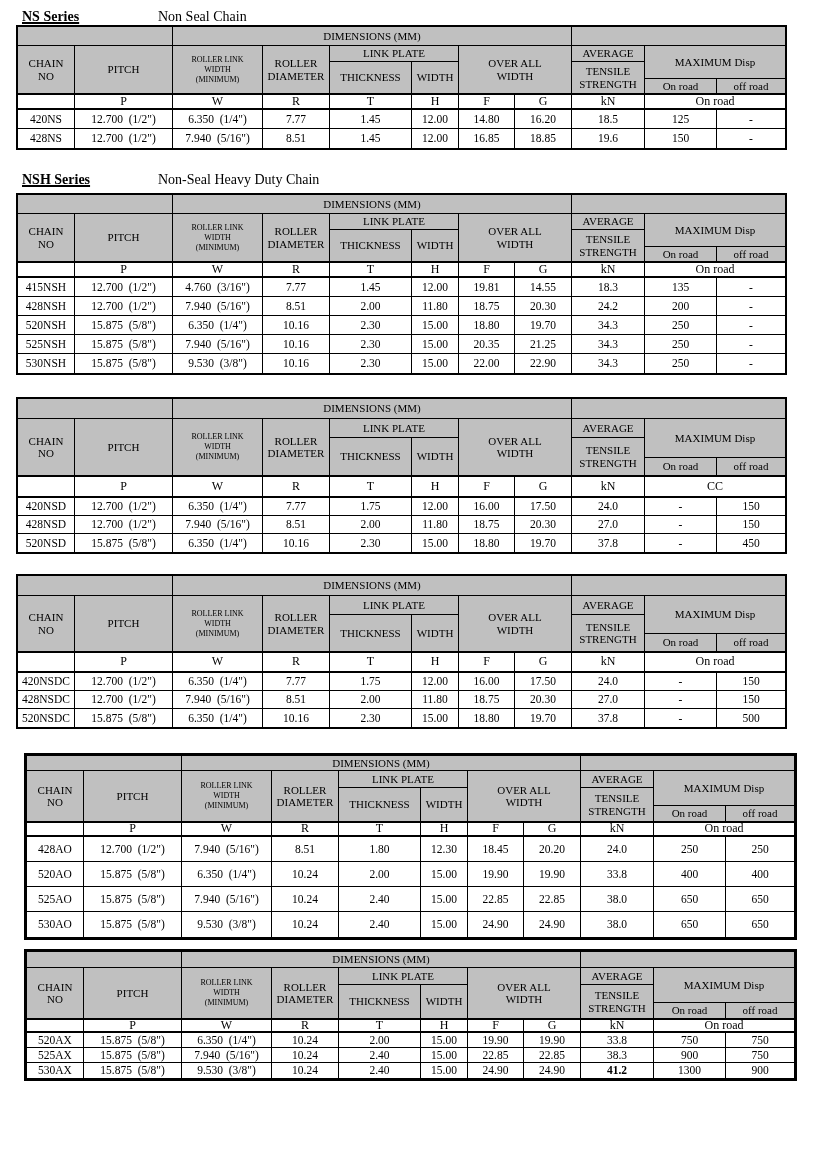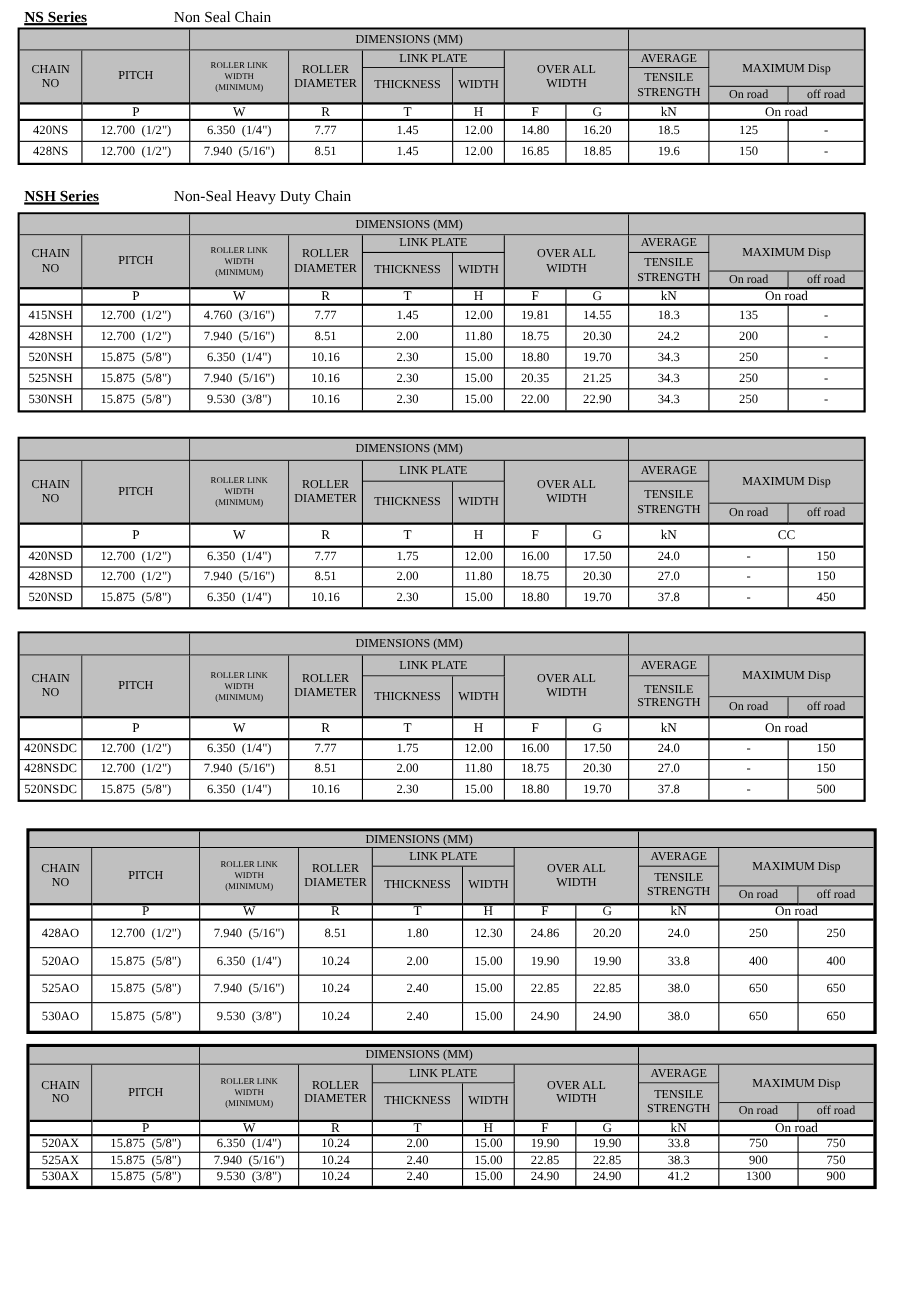--- a/index.html
+++ b/index.html
@@ -369,21 +369,21 @@
         <div class="c letters tb" style="grid-area: 5 / 7 / span 1 / span 1;">F</div>
         <div class="c letters tb" style="grid-area: 5 / 8 / span 1 / span 1;">G</div>
         <div class="c letters tb" style="grid-area: 5 / 9 / span 1 / span 1;">kN</div>
         <div class="c letters tb lc" style="grid-area: 5 / 10 / span 1 / span 2;">On road</div>
         <div class="c data" style="grid-area: 6 / 1 / span 1 / span 1;">428AO</div>
         <div class="c data" style="grid-area: 6 / 2 / span 1 / span 1;">12.700  (1/2")</div>
         <div class="c data" style="grid-area: 6 / 3 / span 1 / span 1;">7.940  (5/16")</div>
         <div class="c data" style="grid-area: 6 / 4 / span 1 / span 1;">8.51</div>
         <div class="c data" style="grid-area: 6 / 5 / span 1 / span 1;">1.80</div>
         <div class="c data" style="grid-area: 6 / 6 / span 1 / span 1;">12.30</div>
-        <div class="c data" style="grid-area: 6 / 7 / span 1 / span 1;">24.86</div>
+        <div class="c data" style="grid-area: 6 / 7 / span 1 / span 1;">18.45</div>
         <div class="c data" style="grid-area: 6 / 8 / span 1 / span 1;">20.20</div>
         <div class="c data" style="grid-area: 6 / 9 / span 1 / span 1;">24.0</div>
         <div class="c data" style="grid-area: 6 / 10 / span 1 / span 1;">250</div>
         <div class="c data lc" style="grid-area: 6 / 11 / span 1 / span 1;">250</div>
         <div class="c data" style="grid-area: 7 / 1 / span 1 / span 1;">520AO</div>
         <div class="c data" style="grid-area: 7 / 2 / span 1 / span 1;">15.875  (5/8")</div>
         <div class="c data" style="grid-area: 7 / 3 / span 1 / span 1;">6.350  (1/4")</div>
         <div class="c data" style="grid-area: 7 / 4 / span 1 / span 1;">10.24</div>
         <div class="c data" style="grid-area: 7 / 5 / span 1 / span 1;">2.00</div>
         <div class="c data" style="grid-area: 7 / 6 / span 1 / span 1;">15.00</div>
@@ -473,18 +473,18 @@
         <div class="c data" style="grid-area: 7 / 10 / span 1 / span 1;">900</div>
         <div class="c data lc" style="grid-area: 7 / 11 / span 1 / span 1;">750</div>
         <div class="c data lr" style="grid-area: 8 / 1 / span 1 / span 1;">530AX</div>
         <div class="c data lr" style="grid-area: 8 / 2 / span 1 / span 1;">15.875  (5/8")</div>
         <div class="c data lr" style="grid-area: 8 / 3 / span 1 / span 1;">9.530  (3/8")</div>
         <div class="c data lr" style="grid-area: 8 / 4 / span 1 / span 1;">10.24</div>
         <div class="c data lr" style="grid-area: 8 / 5 / span 1 / span 1;">2.40</div>
         <div class="c data lr" style="grid-area: 8 / 6 / span 1 / span 1;">15.00</div>
         <div class="c data lr" style="grid-area: 8 / 7 / span 1 / span 1;">24.90</div>
         <div class="c data lr" style="grid-area: 8 / 8 / span 1 / span 1;">24.90</div>
-        <div class="c data lr" style="grid-area: 8 / 9 / span 1 / span 1;">41.2</div>
+        <div class="c data lr" style="grid-area: 8 / 9 / span 1 / span 1; font-weight: bold;">41.2</div>
         <div class="c data lr" style="grid-area: 8 / 10 / span 1 / span 1;">1300</div>
         <div class="c data lr lc" style="grid-area: 8 / 11 / span 1 / span 1;">900</div>
       </div>
     </section>
   </main>
 
 </body></html>

